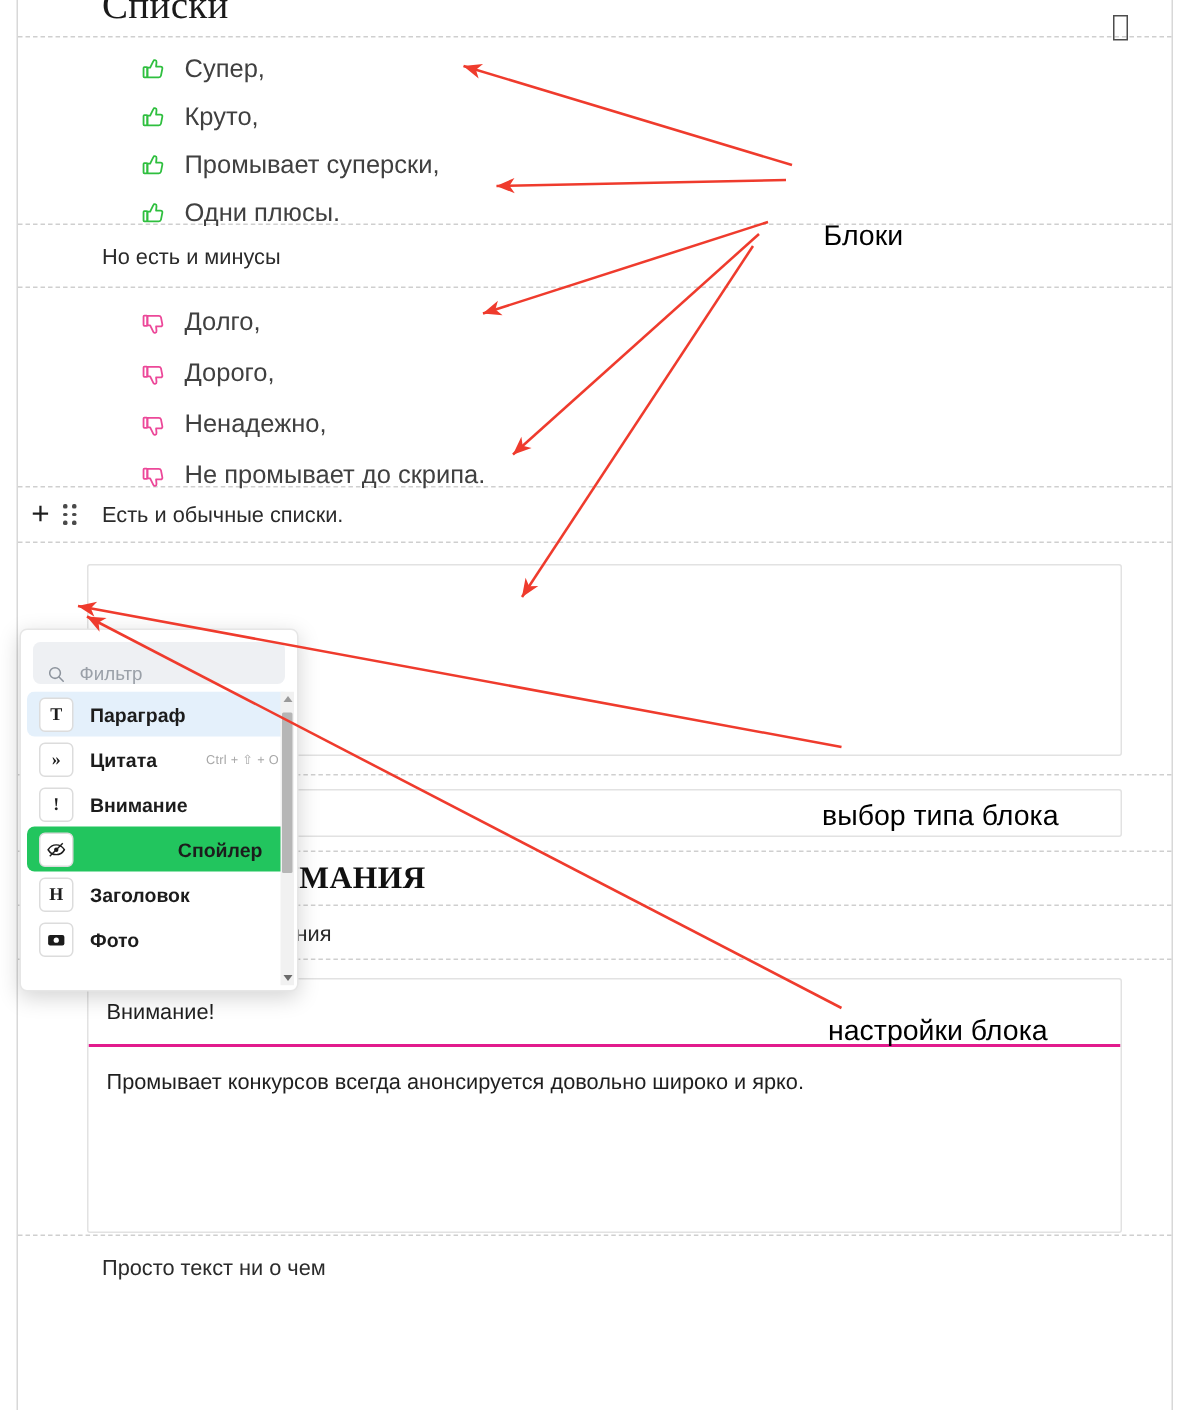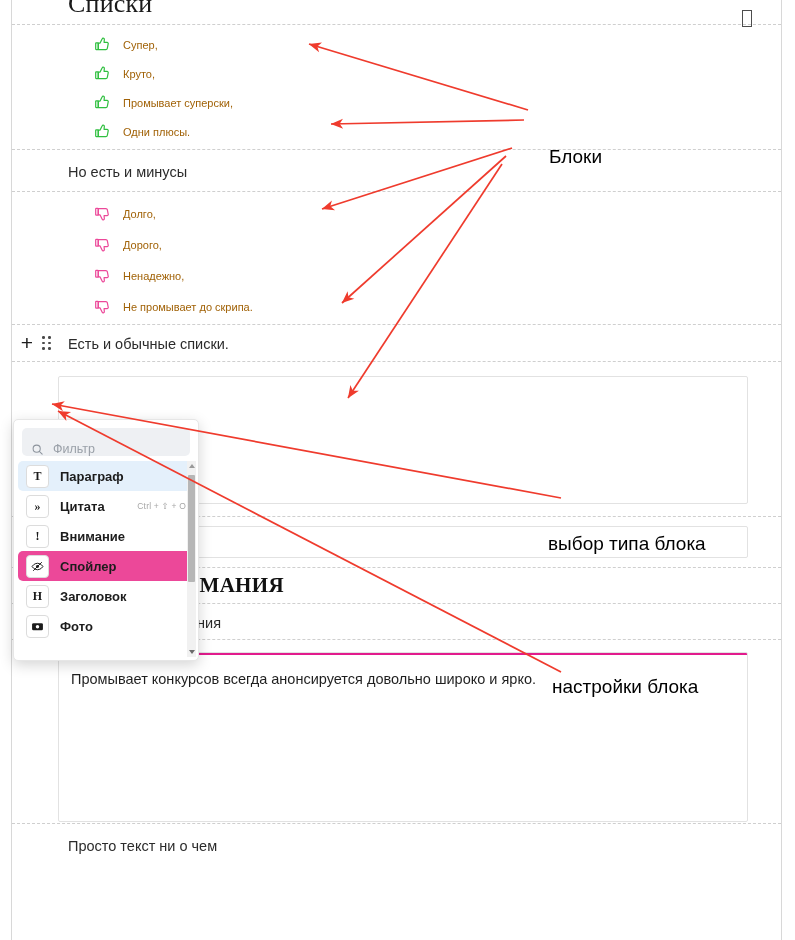--- a/index.html
+++ b/index.html
@@ -54,22 +54,22 @@
     font-size:14.5px;
     color:#2b2b2b;
     line-height:1.3;
   }
 
   
   .li{
     display:flex;
     align-items:center;
     gap:12px;
-    font-size:11px;
-    color:#a16207;
+    font-size:17px;
+    color:#404040;
     padding-left:26px;
   }
   .li .gly{
     width:17px;height:17px;
     flex:0 0 17px;
     display:block;
   }
 
   
   .handle-row{
@@ -168,21 +168,21 @@
     padding:0 8px;
     margin:0 4px;
     border-radius:5px;
     font-size:13px;
     color:#1c1c1c;
     font-weight:600;
     cursor:pointer;
     box-sizing:border-box;
   }
   .mi.sel{background:#e4f0fb;}
-  .mi.hov{background:#ec4899;}
+  .mi.hov{background:#22c55e;text-align:right;}
   .mi .ibox{
     width:21px;height:21px;
     flex:0 0 21px;
     border:1px solid #dcdcdc;
     border-radius:4px;
     background:#fff;
     display:flex;
     align-items:center;
     justify-content:center;
     font-size:12px;
@@ -363,20 +363,21 @@
   <div class="row" style="height:36px;">
     <div class="pad doc-h2" style="position:absolute;left:0;top:5px;">БЛОКИ ВНИМАНИЯ</div>
   </div>
 
   <div class="row" style="height:36px;">
     <div class="pad para" style="position:absolute;left:0;top:10px;">Также блоки внимания</div>
   </div>
 
   <div class="row" style="height:184px;padding-top:12px;">
     <div class="box" style="margin-left:46px;width:690px;height:170px;overflow:hidden;">
+      <div class="warn-title">Внимание!</div>
       <div class="warn-sep"></div>
       <div class="warn-body">Промывает конкурсов всегда анонсируется довольно широко и ярко.</div>
     </div>
   </div>
 
   <div class="row noline" style="height:60px;">
     <div class="pad para" style="position:absolute;left:0;top:13px;">Просто текст ни о чем</div>
   </div>
 
 </div>

